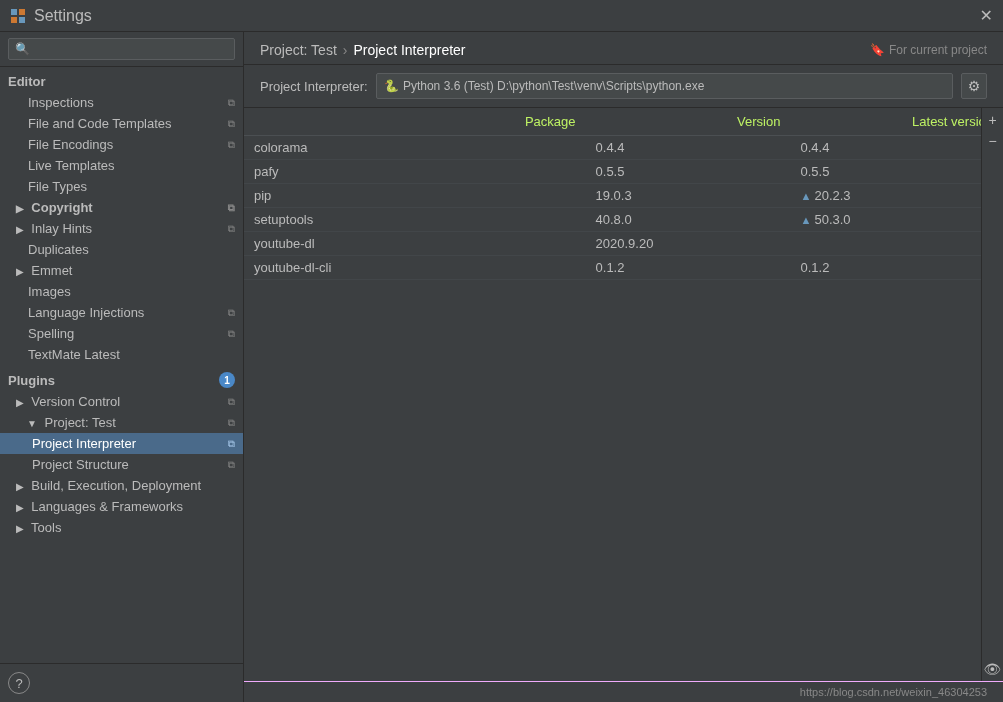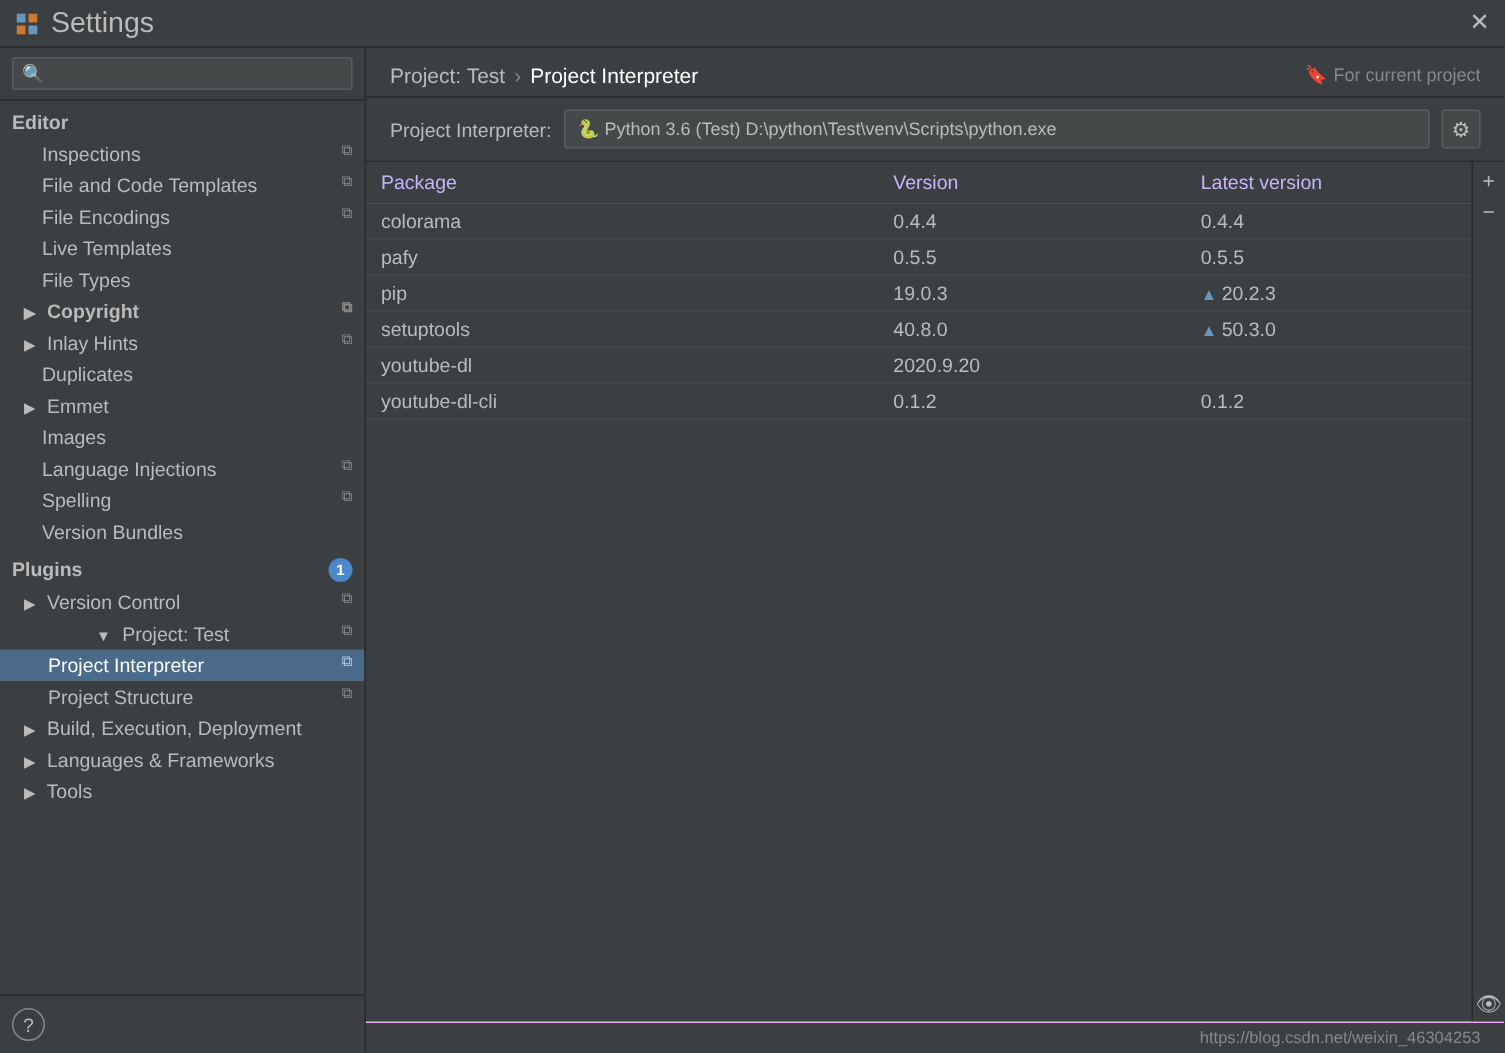--- a/index.html
+++ b/index.html
@@ -34,21 +34,21 @@
       gap: 8px;
     }
     .titlebar-icon {
       width: 16px;
       height: 16px;
       display: flex;
       align-items: center;
       justify-content: center;
     }
     .titlebar-title {
-      font-size: 19px;
+      font-size: 16px;
       color: #bbbbbb;
     }
     .titlebar-close {
       cursor: pointer;
       color: #bbbbbb;
       font-size: 16px;
       line-height: 1;
     }
     .content {
       display: flex;
@@ -84,20 +84,21 @@
       padding: 4px 0;
     }
     .sidebar-tree::-webkit-scrollbar { width: 6px; }
     .sidebar-tree::-webkit-scrollbar-track { background: #3c3f41; }
     .sidebar-tree::-webkit-scrollbar-thumb { background: #555; }
     .tree-item {
       padding: 3px 8px 3px 20px;
       cursor: pointer;
       color: #bbbbbb;
       display: flex;
+      align-items: center;
       justify-content: space-between;
       font-size: 13px;
     }
     .tree-item.active {
       background: #4a6a8a;
       color: #ffffff;
     }
     .tree-item.section {
       padding-left: 8px;
       font-weight: bold;
@@ -223,23 +224,23 @@
     .packages-table {
       flex: 1;
       overflow: auto;
     }
     .pkg-table {
       width: 100%;
       border-collapse: collapse;
     }
     .pkg-table th {
       background: #3c3f41;
-      color: #c4b5fd;
+      color: #bef264;
       font-weight: normal;
-      text-align: left;
+      text-align: right;
       padding: 6px 10px;
       border-bottom: 1px solid #4b4f52;
       font-size: 13px;
       position: sticky;
       top: 0;
     }
     .pkg-table th:first-child { width: 45%; }
     .pkg-table th:nth-child(2) { width: 27%; }
     .pkg-table th:nth-child(3) { width: 28%; }
     .pkg-table td {
@@ -364,34 +365,34 @@
         </div>
         <div class="tree-item child">
           <span>Language Injections</span>
           <span class="icon-right">⧉</span>
         </div>
         <div class="tree-item child">
           <span>Spelling</span>
           <span class="icon-right">⧉</span>
         </div>
         <div class="tree-item child">
-          <span>Version Bundles</span>
+          <span>TextMate Latest</span>
         </div>
 
         <div class="tree-item section" style="margin-top:4px;">
           <span>Plugins</span>
           <span class="badge">1</span>
         </div>
 
         <div class="tree-item" style="padding-left:16px;">
           <span><span class="arrow">▶</span> Version Control</span>
           <span class="icon-right">⧉</span>
         </div>
 
-        <div class="tree-item" style="padding-left:16px;margin-left:48px;">
+        <div class="tree-item" style="padding-left:27px;">
           <span><span class="arrow">▼</span> Project: Test</span>
           <span class="icon-right">⧉</span>
         </div>
         <div class="tree-item active child" style="padding-left:32px;">
           <span>Project Interpreter</span>
           <span class="icon-right" style="color:#aaccee;">⧉</span>
         </div>
         <div class="tree-item child" style="padding-left:32px;">
           <span>Project Structure</span>
           <span class="icon-right">⧉</span>

